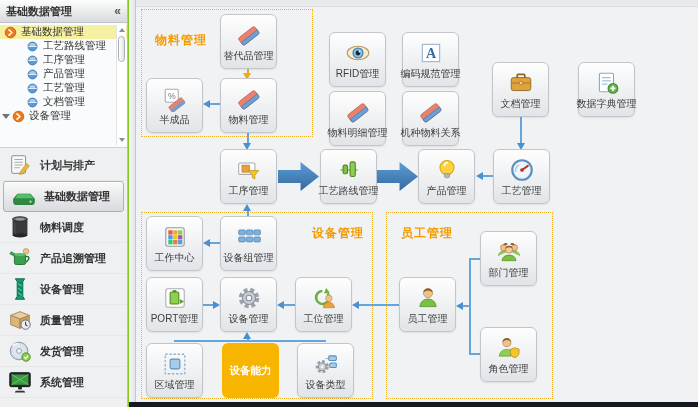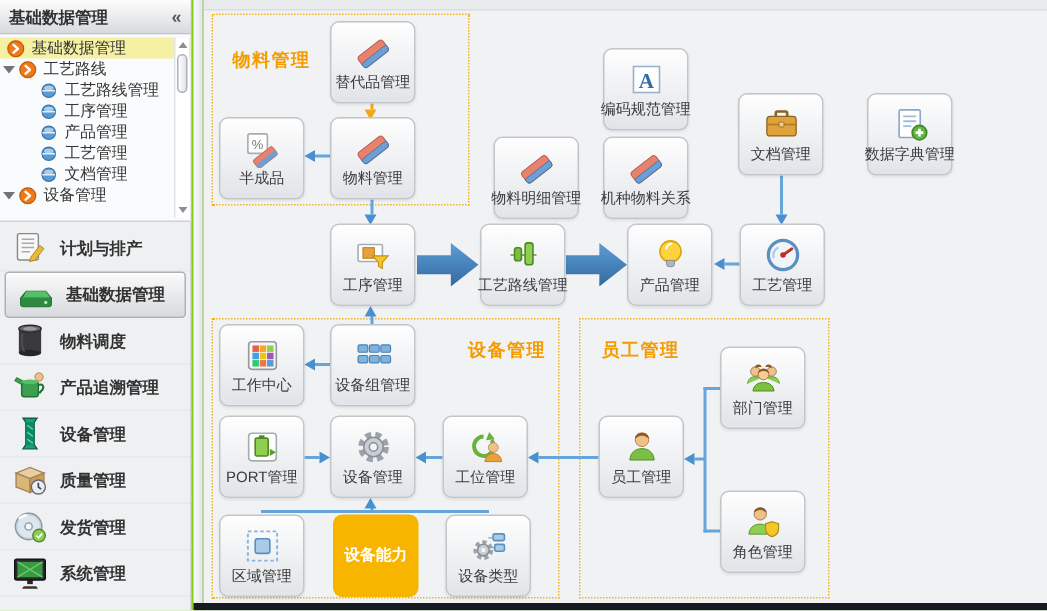--- a/index.html
+++ b/index.html
@@ -80,30 +80,20 @@
       <div id="tree-list">
           <div class="tree-row root selected">
             <span class="tree-ico">
               <svg viewBox="0 0 16 16">
                 <circle cx="8" cy="8" r="6.5" fill="#f07818" stroke="#c05a08"></circle>
                 <path d="M6.2 4.8L9.8 8 6.2 11.2" fill="none" stroke="#fff" stroke-width="2" stroke-linecap="round" stroke-linejoin="round"></path>
               </svg>
             </span>
             <span class="tree-label">基础数据管理</span>
           </div>
-          <div class="tree-row lvl1">
-            <span class="expander"></span>
-            <span class="tree-ico">
-              <svg viewBox="0 0 16 16">
-                <circle cx="8" cy="8" r="6.5" fill="#f07818" stroke="#c05a08"></circle>
-                <path d="M6.2 4.8L9.8 8 6.2 11.2" fill="none" stroke="#fff" stroke-width="2" stroke-linecap="round" stroke-linejoin="round"></path>
-              </svg>
-            </span>
-            <span class="tree-label">工艺路线</span>
-          </div>
           <div class="tree-row lvl2">
             <span class="tree-ico">
               <svg viewBox="0 0 16 16">
                 <circle cx="8" cy="8" r="5.5" fill="#5b9bd5" stroke="#3a78b0"></circle>
                 <ellipse cx="8" cy="5.8" rx="3.8" ry="2" fill="#aacde9"></ellipse>
                 <path d="M2.8 8h10.4" stroke="#e4eef8" stroke-width="1.2"></path>
               </svg>
             </span>
             <span class="tree-label">工艺路线管理</span>
           </div>
@@ -302,20 +292,31 @@
       <div class="node" style="left: 84px; top: 78px;">
         <span class="node-ico">
           <svg viewBox="0 0 24 24">
             <g transform="rotate(-38 12 13)">
               <rect x="2.5" y="8.5" width="19" height="8.5" rx="2" fill="#e8826e" stroke="#b95c4c" stroke-width="0.6"></rect>
               <path d="M2.5 13.2h19v1.8a2 2 0 0 1-2 2h-15a2 2 0 0 1-2-2z" fill="#6a9fd8" stroke="#44719f" stroke-width="0.5"></path>
             </g>
           </svg>
         </span>
         <span class="node-label">物料管理</span>
+      </div>
+      <div class="node" style="left: 193px; top: 32px;">
+        <span class="node-ico">
+          <svg viewBox="0 0 24 24">
+            <ellipse cx="12" cy="12" rx="10" ry="6.2" fill="#f5ead2" stroke="#b89b5e"></ellipse>
+            <circle cx="12" cy="12" r="4.6" fill="#7ec3e8" stroke="#3a78a8"></circle>
+            <circle cx="12" cy="12" r="2.2" fill="#222"></circle>
+            <circle cx="13.4" cy="10.7" r="0.9" fill="#fff"></circle>
+          </svg>
+        </span>
+        <span class="node-label">RFID管理</span>
       </div>
       <div class="node" style="left: 266px; top: 32px;">
         <span class="node-ico">
           <svg viewBox="0 0 24 24">
             <rect x="4" y="4" width="16" height="16" fill="#fff" stroke="#9ab2cc"></rect>
             <text x="12" y="17" font-size="13" font-weight="bold" fill="#2e6da8" text-anchor="middle" font-family="Liberation Serif,serif">A</text>
           </svg>
         </span>
         <span class="node-label">编码规范管理</span>
       </div>

